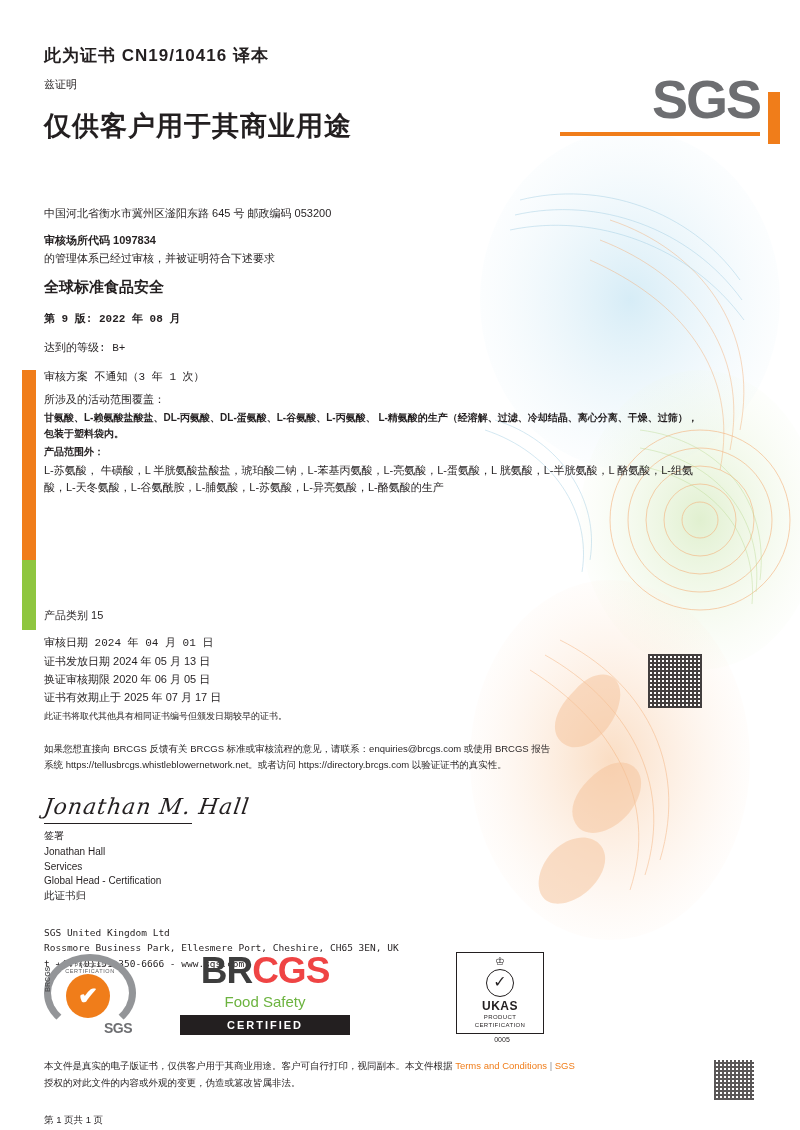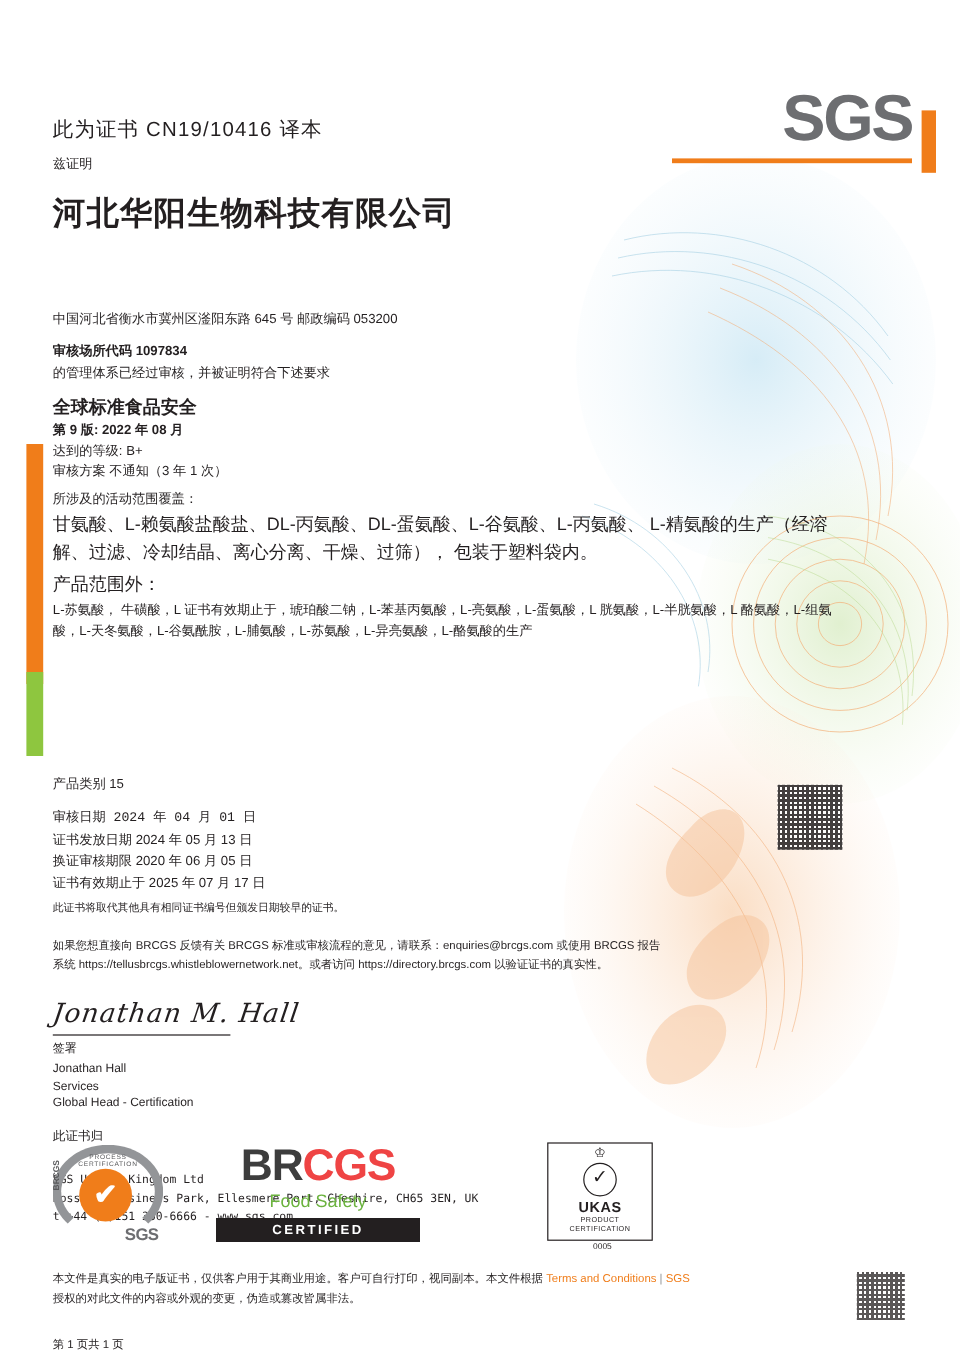--- a/index.html
+++ b/index.html
@@ -71,22 +71,23 @@
   .content {
     position: absolute;
     left: 44px;
     top: 0;
     width: 660px;
   }
 
   .cert-title {
     font-size: 17px;
     letter-spacing: 1px;
-    margin-top: 96px;
+    margin-top: 44px;
     color: #231f20;
+    font-weight: bold;
   }
   .hereby {
     font-size: 11px;
     margin-top: 10px;
     color: #231f20;
   }
   .company {
     font-size: 27px;
     font-weight: bold;
     margin-top: 16px;
@@ -105,33 +106,35 @@
     font-size: 11px;
     margin-top: 3px;
   }
   .standard {
     font-size: 15px;
     font-weight: bold;
     margin-top: 12px;
   }
   .std-line {
     font-size: 11px;
-    margin-top: 2px;
+    margin-top: 14px;
+    font-family: Liberation Mono, monospace;
   }
   .std-line.bold-ver {
     font-weight: bold;
   }
   .scope-head {
     font-size: 11px;
     margin-top: 8px;
   }
   .scope-body {
-    font-size: 15px;
+    font-size: 10px;
     line-height: 1.55;
     margin-top: 3px;
+    font-weight: bold;
   }
   .excl-body {
     font-size: 11px;
     line-height: 1.55;
     margin-top: 2px;
   }
 
   .details {
     margin-top: 110px;
   }
@@ -176,21 +179,20 @@
     margin-top: 5px;
   }
   .sig-block .label {
     margin-bottom: 2px;
   }
   .sig-block .name {
     font-weight: normal;
   }
   .belongs {
     font-size: 10.5px;
-    margin-top: 12px;
   }
 
   .issuer {
     margin-top: 22px;
     font-family: "DejaVu Sans Mono", monospace;
     font-size: 9.5px;
     line-height: 1.65;
     color: #231f20;
   }
 
@@ -432,34 +434,34 @@
 <div class="left-bar-orange"></div>
 <div class="left-bar-green"></div>
 <div class="right-bar-orange"></div>
 
 <div class="sgs-logo">SGS</div>
 <div class="sgs-underline"></div>
 
 <div class="content">
   <div class="cert-title">此为证书 CN19/10416 译本</div>
   <div class="hereby">兹证明</div>
-  <div class="company">河北华阳生物科技有限公司</div>
+  <div class="company">仅供客户用于其商业用途</div>
   <div class="address">中国河北省衡水市冀州区滏阳东路 645 号  邮政编码 053200</div>
   <div class="sitecode">审核场所代码  1097834</div>
   <div class="mgmt">的管理体系已经过审核，并被证明符合下述要求</div>
 
   <div class="standard">全球标准食品安全</div>
   <div class="std-line bold-ver">第 9 版: 2022 年 08 月</div>
   <div class="std-line">达到的等级: B+</div>
   <div class="std-line">审核方案  不通知（3 年 1 次）</div>
 
   <div class="scope-head">所涉及的活动范围覆盖：</div>
   <div class="scope-body">甘氨酸、L-赖氨酸盐酸盐、DL-丙氨酸、DL-蛋氨酸、L-谷氨酸、L-丙氨酸、 L-精氨酸的生产（经溶解、过滤、冷却结晶、离心分离、干燥、过筛）， 包装于塑料袋内。</div>
   <div class="scope-body">产品范围外：</div>
-  <div class="excl-body">L-苏氨酸， 牛磺酸，L 证书有效期止于，琥珀酸二钠，L-苯基丙氨酸，L-亮氨酸，L-蛋氨酸，L 胱氨酸，L-半胱氨酸，L 酪氨酸，L-组氨酸，L-天冬氨酸，L-谷氨酰胺，L-脯氨酸，L-苏氨酸，L-异亮氨酸，L-酪氨酸的生产</div>
+  <div class="excl-body">L-苏氨酸， 牛磺酸，L 半胱氨酸盐酸盐，琥珀酸二钠，L-苯基丙氨酸，L-亮氨酸，L-蛋氨酸，L 胱氨酸，L-半胱氨酸，L 酪氨酸，L-组氨酸，L-天冬氨酸，L-谷氨酰胺，L-脯氨酸，L-苏氨酸，L-异亮氨酸，L-酪氨酸的生产</div>
 
   <div class="details">
     <div class="row">产品类别  15</div>
     <div class="row gap">审核日期  2024 年 04 月 01 日</div>
     <div class="row">证书发放日期  2024 年 05 月 13 日</div>
     <div class="row">换证审核期限  2020 年 06 月 05 日</div>
     <div class="row">证书有效期止于  2025 年 07 月 17 日</div>
     <div class="note-small">此证书将取代其他具有相同证书编号但颁发日期较早的证书。</div>
   </div>
 

